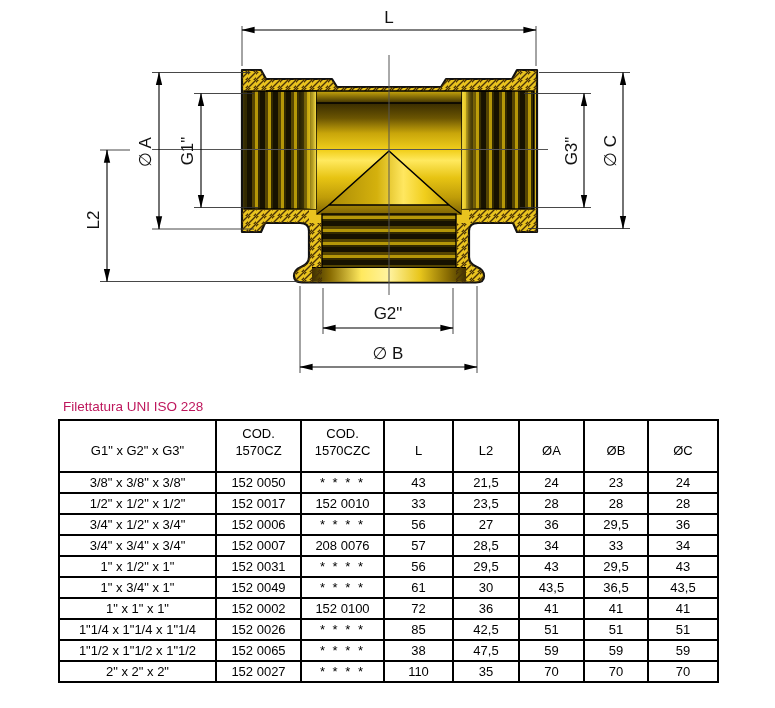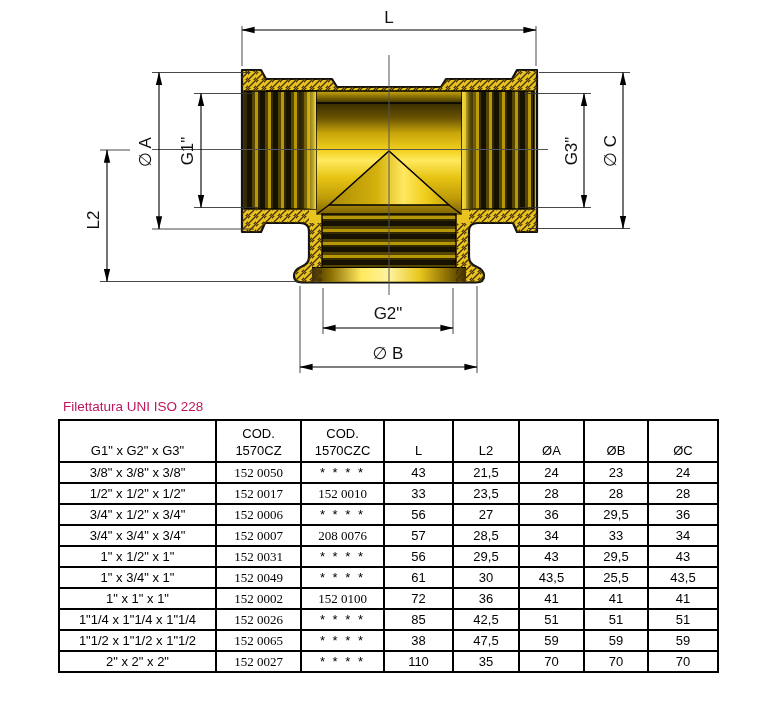--- a/index.html
+++ b/index.html
@@ -5,23 +5,23 @@
   html,body{margin:0;padding:0;background:#fff;}
   .page{position:relative;width:775px;height:708px;background:#fff;overflow:hidden;
         font-family:"Liberation Sans",sans-serif;color:#000;}
   svg{position:absolute;left:0;top:0;}
   .dimtext{font-family:"Liberation Sans",sans-serif;font-size:17px;fill:#111;}
   .table-title{position:absolute;left:63px;top:399px;font-size:13.5px;color:#be185d;}
   table.spec{position:absolute;left:58px;top:419px;border-collapse:collapse;table-layout:fixed;
              font-size:13px;text-align:center;}
   table.spec th,table.spec td{border:2px solid #000;padding:0 2px;white-space:nowrap;
              font-weight:normal;}
-  table.spec thead th{height:38px;vertical-align:bottom;padding-bottom:2px;line-height:17px;}
+  table.spec thead th{height:38px;vertical-align:bottom;padding-bottom:12px;line-height:17px;}
   table.spec tbody td{height:19px;line-height:19px;}
-  td.b{font-weight:bold;font-family:Liberation Serif, serif;}
+  td.b{font-weight:bold;}
   td.stars{font-weight:bold;letter-spacing:2px;}
 </style>
 </head>
 <body>
 
 <div class="page">
 
   <svg width="775" height="400" viewBox="0 0 775 400">
     <defs>
       <marker id="arr" viewBox="0 0 12 8" refX="11.5" refY="4" markerWidth="12" markerHeight="8" orient="auto-start-reverse">
@@ -250,21 +250,21 @@
         <td>29,5</td>
         <td>43</td>
       </tr>
       <tr>
         <td>1" x 3/4" x 1"</td>
         <td class="b">152 0049</td>
         <td class="stars">* * * *</td>
         <td>61</td>
         <td>30</td>
         <td>43,5</td>
-        <td>25,5</td>
+        <td>36,5</td>
         <td>43,5</td>
       </tr>
       <tr>
         <td>1" x 1" x 1"</td>
         <td class="b">152 0002</td>
         <td class="b">152 0100</td>
         <td>72</td>
         <td>36</td>
         <td>41</td>
         <td>41</td>

